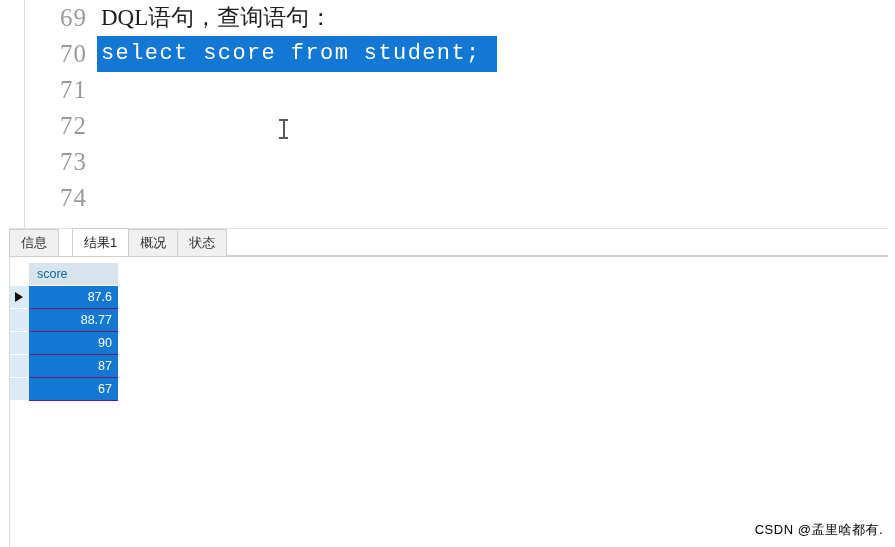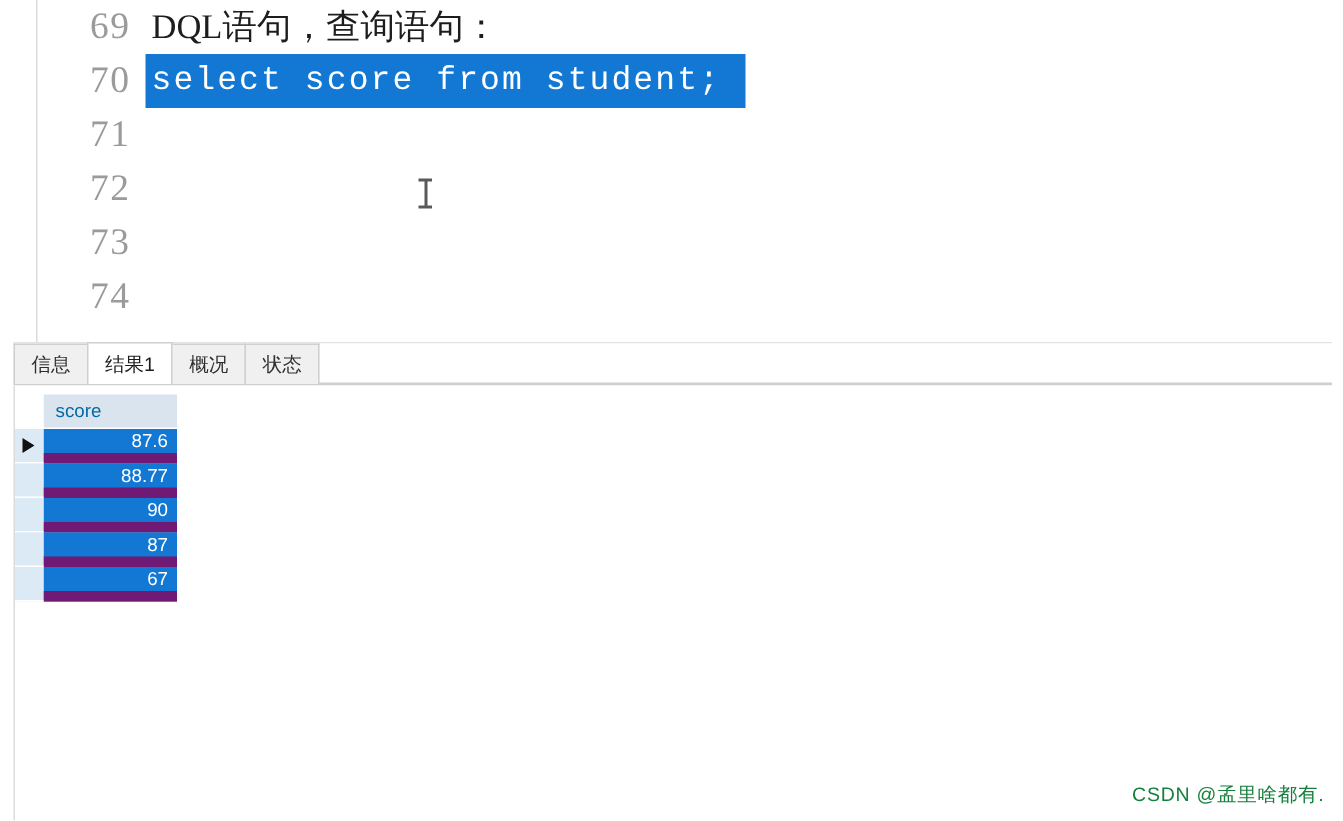--- a/index.html
+++ b/index.html
@@ -145,20 +145,21 @@
     margin-right: -1px;
     box-sizing: border-box;
     cursor: default;
   }
   .tab.active {
     background: #ffffff;
     color: #1c1c1c;
     height: 28px;
     position: relative;
     z-index: 3;
+    margin-left: 14px;
   }
   .tab-filler {
     flex: 1;
     height: 27px;
     border-bottom: 1px solid #cfcfcf;
     box-sizing: border-box;
   }
 
   
   .result-pane {
@@ -224,32 +225,32 @@
     min-width: 89px;
     box-sizing: border-box;
     background: #1278d4;
     color: #ffffff;
     font-family: "Liberation Sans", sans-serif;
     font-size: 12.5px;
     display: flex;
     align-items: center;
     justify-content: flex-end;
     padding-right: 6px;
-    border-bottom: 7px solid #701a75;
+    border-bottom: 1px solid #701a75;
     height: 23px;
   }
 
   
   .watermark {
     position: absolute;
     right: 12px;
     bottom: 8px;
     font-family: "Liberation Sans", sans-serif;
     font-size: 13px;
-    color: #15803d;
+    color: #000000;
     letter-spacing: 0.5px;
     user-select: none;
   }
 </style>
 </head>
 <body>
 
 <div id="app">
 
   <div class="editor-pane">

